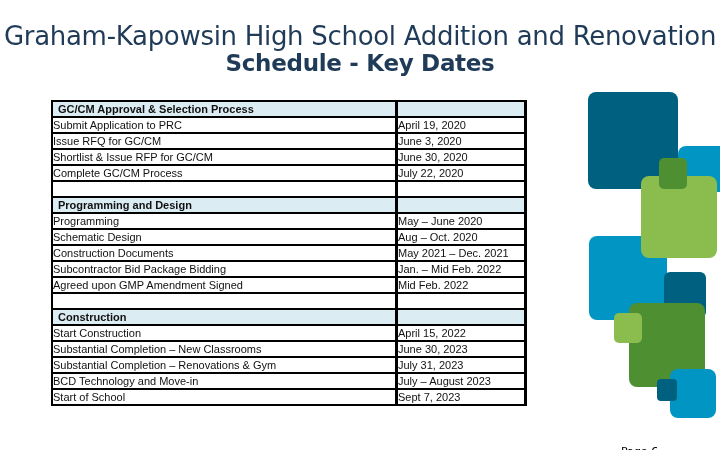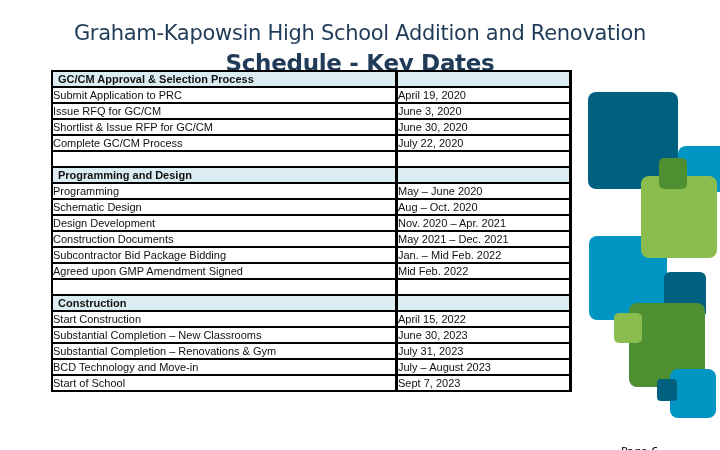--- a/index.html
+++ b/index.html
@@ -6,26 +6,26 @@
     body {
       width: 720px; height: 450px; position: relative; overflow: hidden;
       background: #ffffff;
       font-family: "Liberation Sans", sans-serif;
     }
     .title {
       position: absolute; left: 0; width: 720px; text-align: center;
       color: #1f3b57;
       font-family: "DejaVu Sans", sans-serif;
     }
-    .title.line1 { top: 21px; font-size: 21px; font-weight: normal; letter-spacing: -0.3px; }
+    .title.line1 { top: 21px; font-size: 26px; font-weight: normal; letter-spacing: -0.3px; }
     .title.line2 { top: 50px; font-size: 23px; font-weight: bold; letter-spacing: -0.3px; }
 
     .sched {
-      position: absolute; left: 51px; top: 70px;
-      width: 521px;
+      position: absolute; left: 51px; top: 100px;
+      width: 476px;
       border-collapse: collapse;
       border: 2px solid #000;
       border-right: 3px solid #000;
       font-size: 11px;
       color: #111;
       table-layout: fixed;
     }
     .sched td {
       height: 14px; padding: 0; line-height: 14px;
       border-bottom: 2px solid #000;
@@ -82,24 +82,20 @@
     </tr>
     <tr>
       <td class="task">Programming</td>
       <td class="date">May – June 2020</td>
     </tr>
     <tr>
       <td class="task">Schematic Design</td>
       <td class="date">Aug – Oct. 2020</td>
     </tr>
     <tr>
-      <td class="task">Design Development</td>
-      <td class="date">Nov. 2020 – Apr. 2021</td>
-    </tr>
-    <tr>
       <td class="task">Construction Documents</td>
       <td class="date">May 2021 – Dec. 2021</td>
     </tr>
     <tr>
       <td class="task">Subcontractor Bid Package Bidding</td>
       <td class="date">Jan. – Mid Feb. 2022</td>
     </tr>
     <tr>
       <td class="task">Agreed upon GMP Amendment Signed</td>
       <td class="date">Mid Feb. 2022</td>

